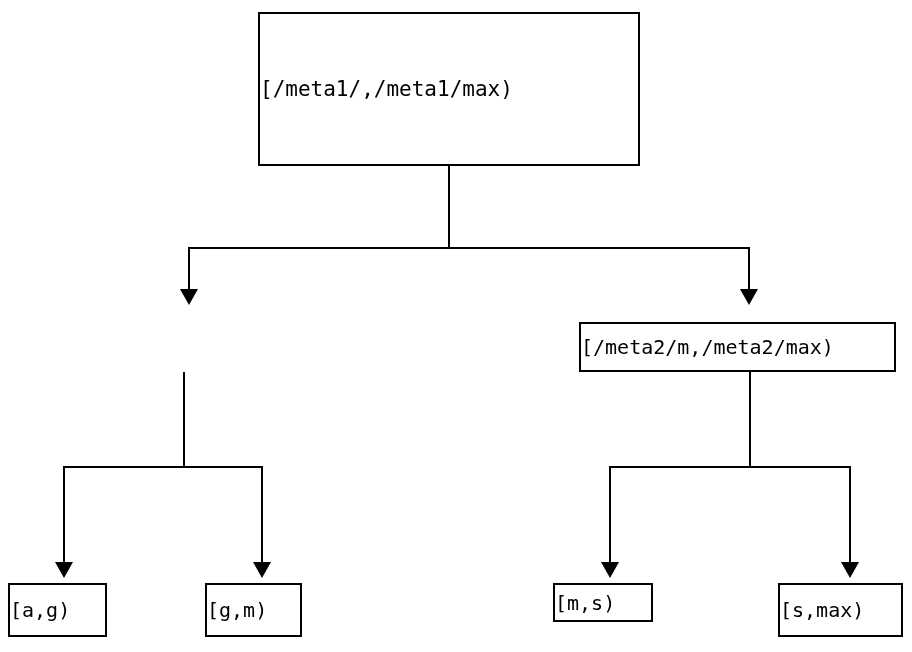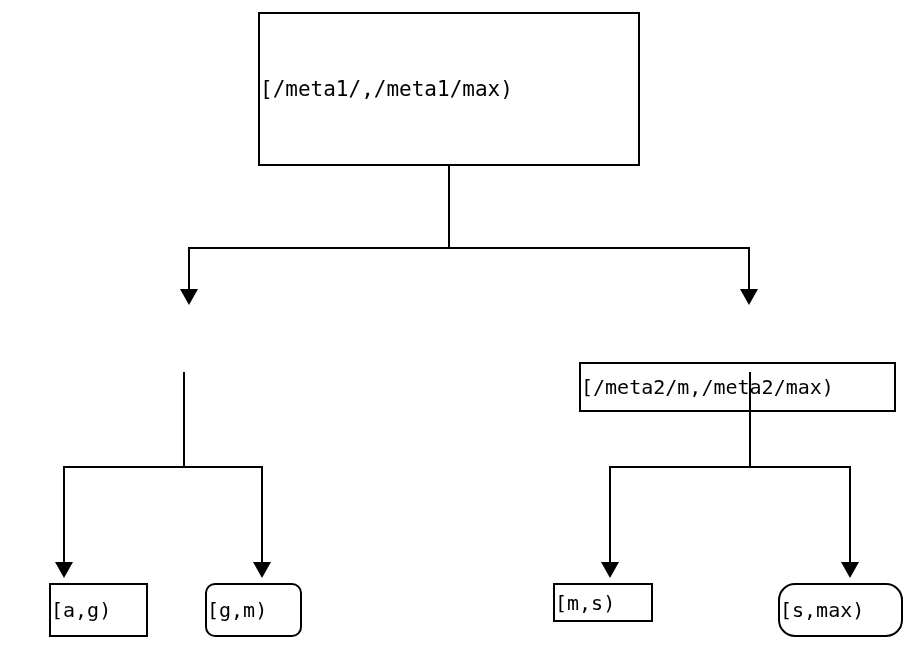--- a/index.html
+++ b/index.html
@@ -47,52 +47,48 @@
     left: 21px;
     top: 322px;
     width: 326px;
     height: 50px;
   }
   #node-mid-right {
     left: 579px;
     top: 322px;
     width: 317px;
     height: 50px;
-    margin-top: 40px;
   }
   #node-mid-left .node-label,
   #node-mid-right .node-label { font-size: 20px; }
 
   
   #node-leaf-ag {
     left: 8px;
     top: 583px;
     width: 99px;
     height: 54px;
-    margin-left: 41px;
   }
   #node-leaf-gm {
     left: 205px;
     top: 583px;
     width: 97px;
     height: 54px;
-    border-radius: 10px;
   }
   #node-leaf-ms {
     left: 553px;
     top: 583px;
     width: 100px;
     height: 39px;
   }
   #node-leaf-smax {
     left: 778px;
     top: 583px;
     width: 125px;
     height: 54px;
-    border-radius: 17px;
   }
   #node-leaf-ag .node-label,
   #node-leaf-gm .node-label,
   #node-leaf-ms .node-label,
   #node-leaf-smax .node-label { font-size: 20px; }
 
   
   .edge-v {
     position: absolute;
     width: 2px;

